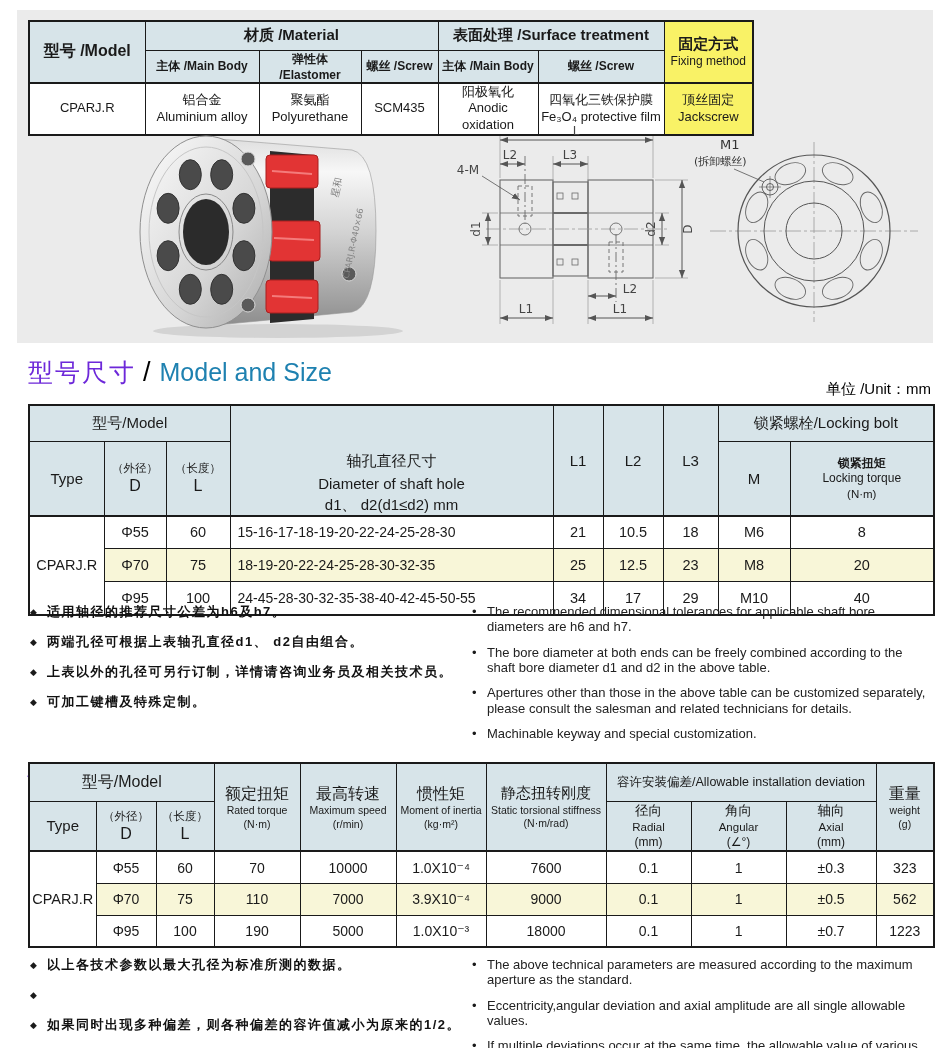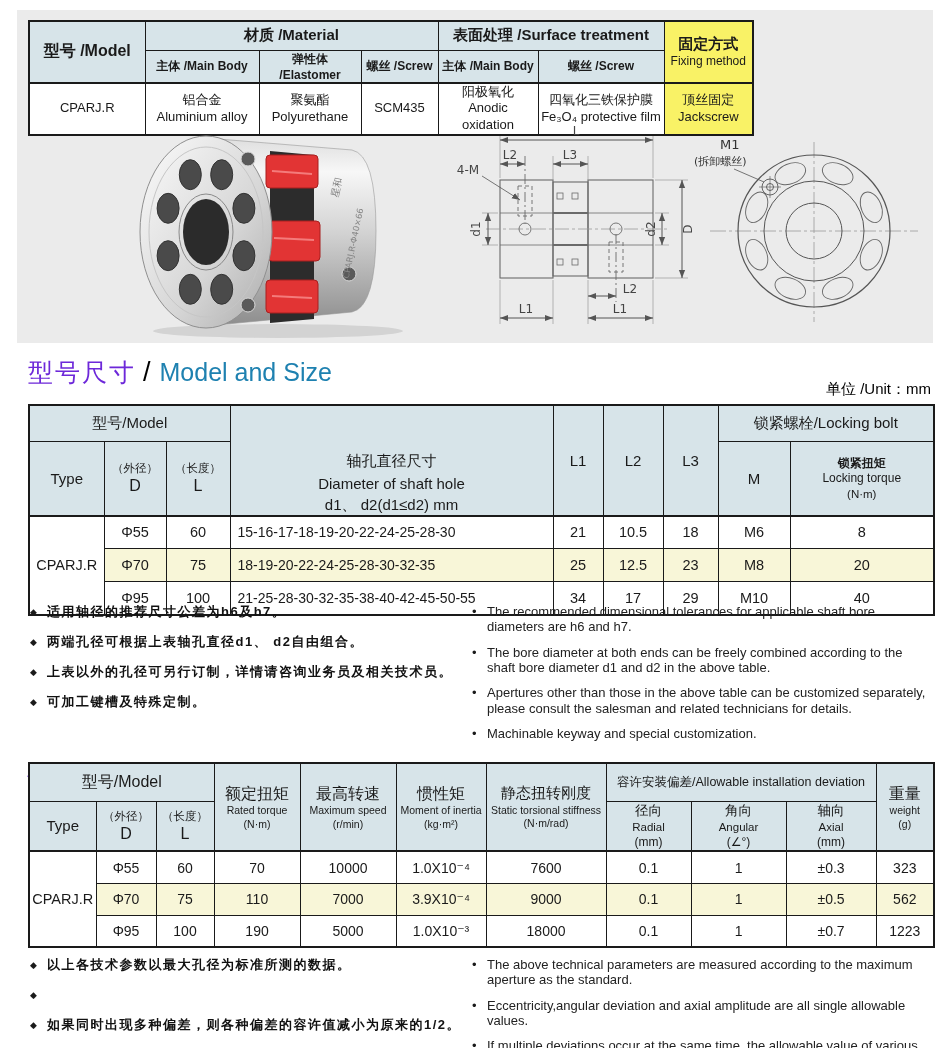--- a/index.html
+++ b/index.html
@@ -375,21 +375,21 @@
       <td class="hl holes">18-19-20-22-24-25-28-30-32-35</td>
       <td class="hl data">25</td>
       <td class="hl data">12.5</td>
       <td class="hl data">23</td>
       <td class="hl data">M8</td>
       <td class="hl data">20</td>
     </tr>
     <tr class="dr">
       <td class="w data">Φ95</td>
       <td class="w data">100</td>
-      <td class="w holes">21-25-28-30-32-35-38-40-42-45-50-55</td>
+      <td class="w holes">24-45-28-30-32-35-38-40-42-45-50-55</td>
       <td class="w data">34</td>
       <td class="w data">17</td>
       <td class="w data">29</td>
       <td class="w data">M10</td>
       <td class="w data">40</td>
     </tr>
   </tbody>
     </table>
 
   <div class="notes notes-size">

